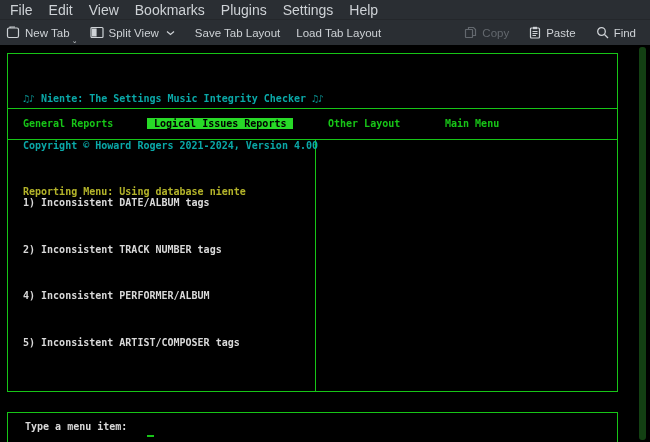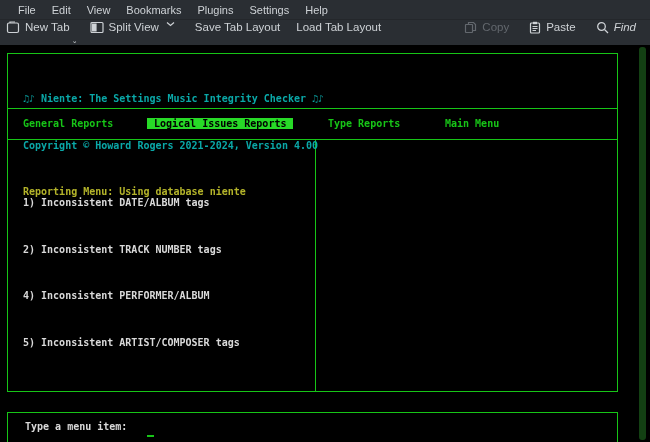--- a/index.html
+++ b/index.html
@@ -18,30 +18,30 @@
   html,body{background:#000;}
   .window{
     position:relative;width:650px;height:442px;overflow:hidden;
     background:var(--terminal-bg);
     font-family:"Liberation Sans", sans-serif;
   }
   
   .menubar{
     position:absolute;left:0;top:0;width:650px;height:20px;
     background:var(--chrome-bg);color:var(--chrome-text);
-    display:flex;align-items:center;padding-left:10px;
-    font-size:11px;border-bottom:1px solid #24272b;
+    display:flex;align-items:center;padding-left:2px;
+    font-size:14px;border-bottom:1px solid #24272b;
   }
   .menubar .mitem{padding:0 8px;cursor:default;}
   .toolbar{
     position:absolute;left:0;top:20px;width:650px;height:25px;
     background:var(--chrome-bg);color:var(--chrome-text);
     display:flex;align-items:center;font-size:11.5px;
   }
-  .tbtn{display:flex;align-items:flex-start;gap:5px;padding:0 6px;height:23px;position:relative;}
+  .tbtn{display:flex;align-items:center;gap:5px;padding:0 6px;height:23px;position:relative;}
   .tbtn svg{display:block;}
   .tbtn.disabled{color:var(--chrome-disabled);}
   .tbtn.disabled svg *{stroke:var(--chrome-disabled);}
   .tb-spacer{flex:1;}
   .newtab-caret{position:absolute;right:-2px;bottom:-1px;font-size:7px;color:var(--chrome-text);}
   .chev{margin-left:2px;}
   .tb-right{display:flex;align-items:center;margin-right:8px;}
   
   .terminal{
     position:absolute;left:0;top:45px;width:650px;height:397px;
@@ -137,21 +137,21 @@
       <div class="tbtn" style="margin-left:8px;">
         <span>
           <svg width="12" height="13" viewBox="0 0 12 13">
             <rect x="1.5" y="2" width="9" height="10" rx="1" fill="none" stroke="#ced2d6" stroke-width="1.2"></rect>
             <rect x="4" y="0.8" width="4" height="2.4" fill="#ced2d6"></rect>
             <path d="M3.5 5.5 h5 M3.5 7.5 h5 M3.5 9.5 h3.5" stroke="#ced2d6" stroke-width="1"></path>
           </svg>
         </span>
         <span>Paste</span>
       </div>
-      <div class="tbtn" style="margin-left:8px;font-style:italic;">
+      <div class="tbtn" style="margin-left:8px;">
         <span>
           <svg width="13" height="13" viewBox="0 0 13 13" fill="none" stroke="#ced2d6" stroke-width="1.3">
             <circle cx="5.5" cy="5.5" r="3.8"></circle>
             <path d="M8.5 8.5 L12 12"></path>
           </svg>
         </span>
         <span>Find</span>
       </div>
     </div>
   </div>
@@ -168,21 +168,21 @@
 
       <div class="hdr">
         <div class="t-cyan">♫♪ Niente: The Settings Music Integrity Checker ♫♪</div>
         <div class="t-cyan">Copyright © Howard Rogers 2021-2024, Version 4.00</div>
         <div class="t-yellow">Reporting Menu: Using database niente</div>
       </div>
 
       <div class="tabsrow">
         <span class="ttab" style="left:15px;">General Reports</span>
         <span class="ttab active" style="left:139px;">Logical Issues Reports</span>
-        <span class="ttab" style="left:320px;">Type Reports</span>
+        <span class="ttab" style="left:320px;">Other Layout</span>
         <span class="ttab" style="left:437px;">Main Menu</span>
       </div>
 
       <div class="menu-list">
         <div>1) Inconsistent DATE/ALBUM tags</div>
         <div>2) Inconsistent TRACK NUMBER tags</div>
         <div>4) Inconsistent PERFORMER/ALBUM</div>
         <div>5) Inconsistent ARTIST/COMPOSER tags</div>
       </div>
     </div>

